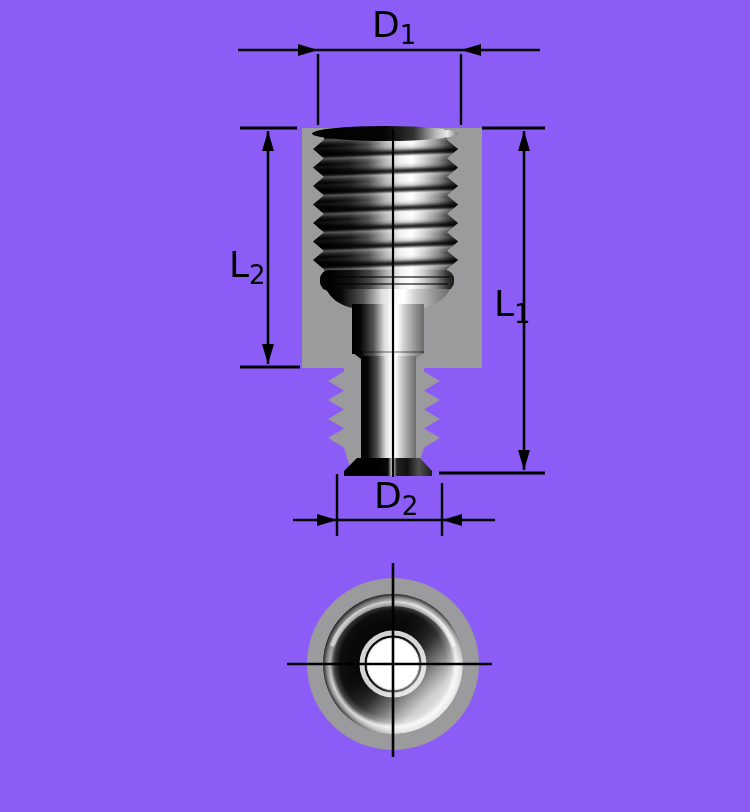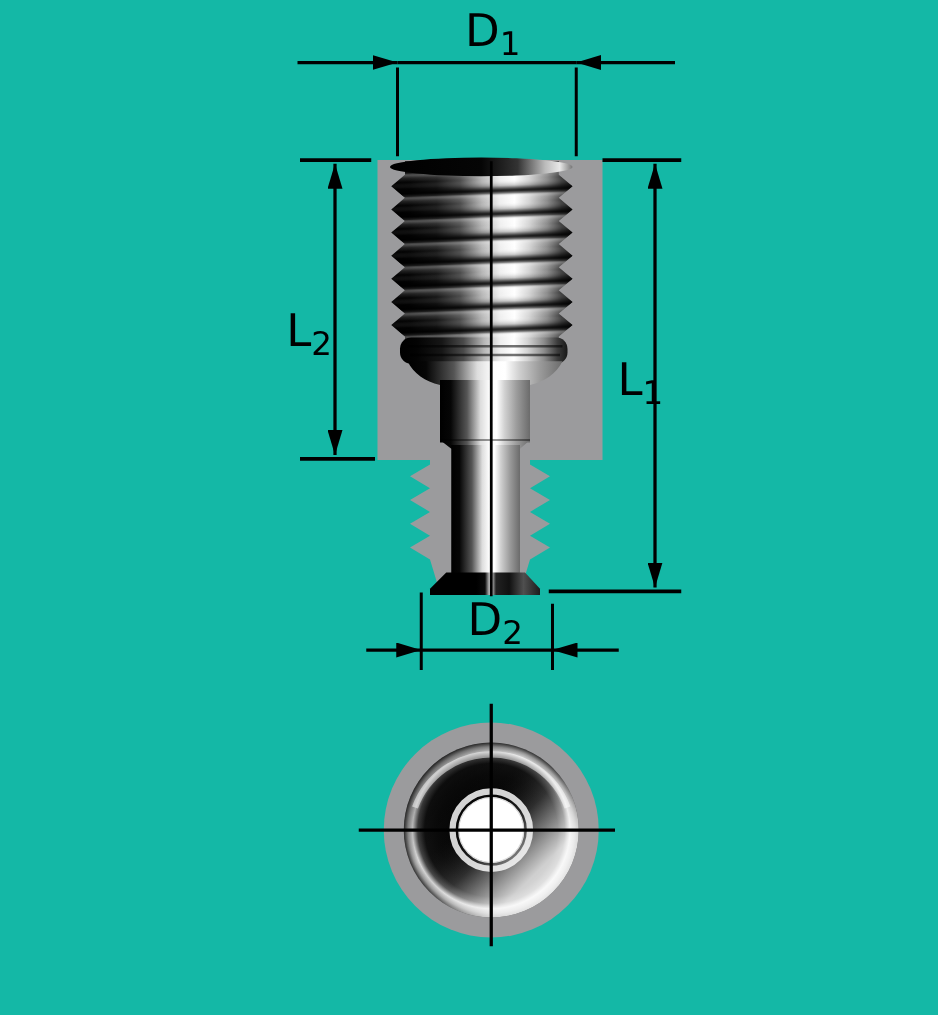--- a/index.html
+++ b/index.html
@@ -1,16 +1,16 @@
 <!DOCTYPE html>
 <html><head>
 <meta charset="utf-8">
 <style>
   html,body{margin:0;padding:0;background:#fff;}
-  .stage{width:750px;height:812px;position:relative;background:#14b8a6;}
+  .stage{width:750px;height:812px;position:relative;background:#8b5cf6;}
   svg{display:block;}
   .dim-label{font-family:"DejaVu Sans","Liberation Sans",sans-serif;font-size:36px;fill:#000;}
   .dim-label .sub{font-size:26px;}
   .dimline{stroke:#000;stroke-width:2.6;fill:none;}
   .tick{stroke:#000;stroke-width:3;fill:none;}
   .extline{stroke:#000;stroke-width:2.4;fill:none;}
   .centerline{stroke:#000;stroke-width:2.2;fill:none;}
   .crosshair{stroke:#000;stroke-width:2.6;fill:none;}
 </style>
 </head>

